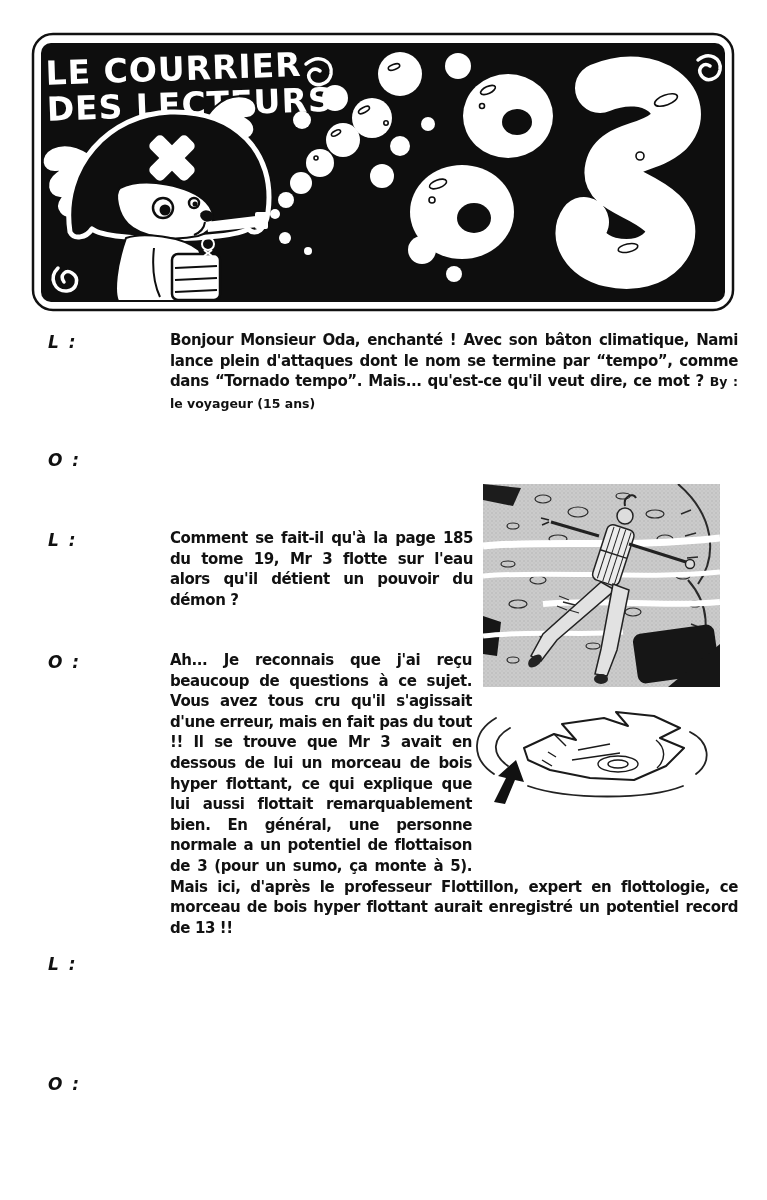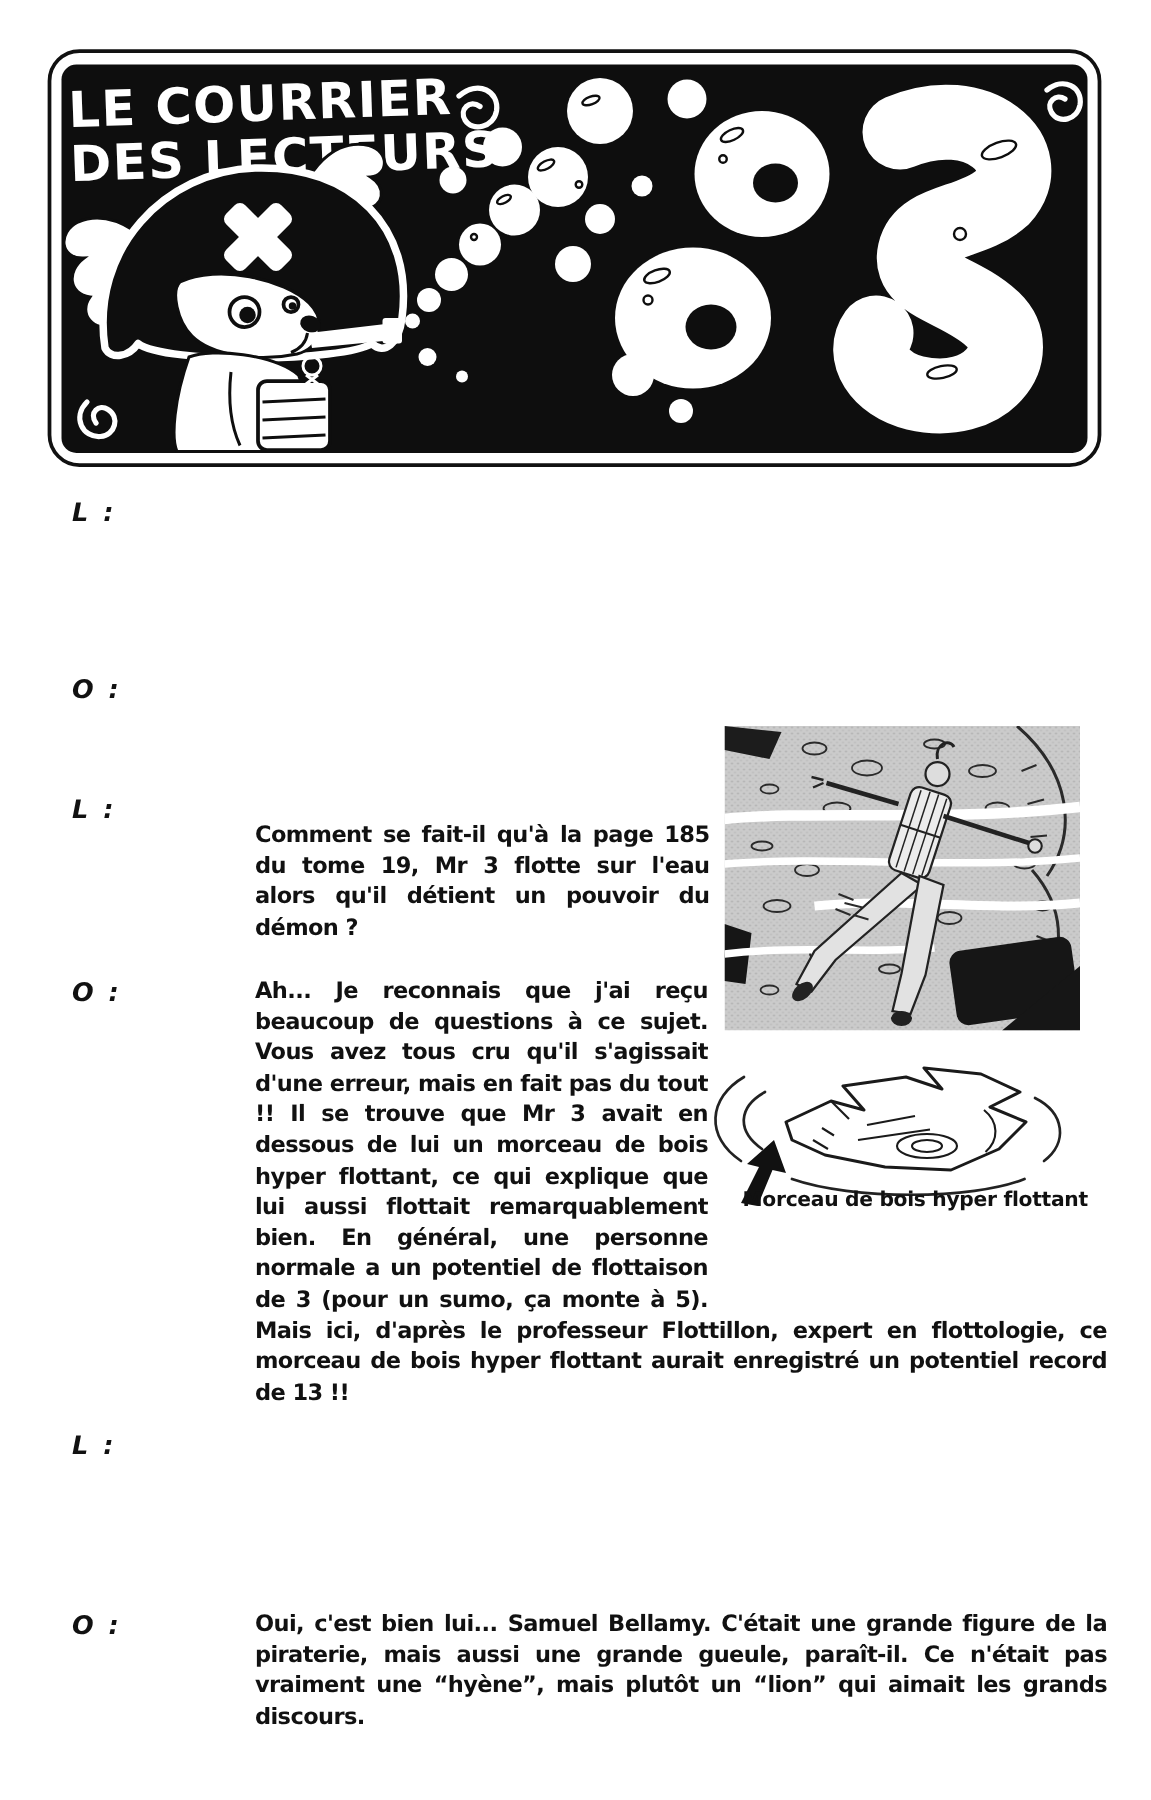--- a/index.html
+++ b/index.html
@@ -18,21 +18,21 @@
     font-size:17px;letter-spacing:2px;
   }
   .qtext{
     margin:0 0 0 122px;font-weight:bold;font-size:15px;line-height:20.6px;
     text-align:justify;letter-spacing:-0.4px;
   }
   .byline{font-size:12.5px;letter-spacing:0;}
   .b1{top:330px;}
   .b2{top:448px;}
   .b3{top:528px;}
-  .b3 .qtext{width:303px;margin-left:122px;text-align:justify;margin-top:18px;}
+  .b3 .qtext{width:303px;margin-left:122px;text-align:justify;}
   .b4{top:650px;}
   .b5{top:952px;}
   .b6{top:1072px;}
   .wrap-spacer{float:right;width:266px;height:206px;}
 
   .fig{position:absolute;}
   .fig-mr3{left:483px;top:484px;}
   .fig-wood{left:458px;top:690px;}
   .wood-caption{
     position:absolute;left:495px;top:792px;font-weight:bold;font-size:13.5px;
@@ -142,20 +142,21 @@
         <path d="M570 62 C622 40 664 78 638 106 C618 124 585 120 580 142 C575 164 610 166 632 187 C655 209 628 247 580 236 C556 230 544 210 554 196" fill="none" stroke="#fff" stroke-width="50" stroke-linecap="round"></path>
         <ellipse cx="636" cy="74" rx="12" ry="5" fill="none" stroke="#0e0e0e" stroke-width="1.6" transform="rotate(-20 636 74)"></ellipse>
         <circle cx="610" cy="130" r="4" fill="none" stroke="#0e0e0e" stroke-width="1.6"></circle>
         <ellipse cx="598" cy="222" rx="10" ry="4" fill="none" stroke="#0e0e0e" stroke-width="1.6" transform="rotate(-12 598 222)"></ellipse>
       </g>
     </svg>
   </div>
 
   <section class="qa b1">
     <span class="speaker">L :</span>
+    <p class="qtext"><span>Bonjour Monsieur Oda, enchanté ! Avec son bâton climatique, Nami lance plein d'attaques dont le nom se termine par “tempo”, comme dans “Tornado tempo”. Mais... qu'est-ce qu'il veut dire, ce mot ?</span> <span class="byline">By : le voyageur (15 ans)</span></p>
   </section>
 
   <section class="qa b2">
     <span class="speaker">O :</span>
   </section>
 
   <section class="qa b3">
     <span class="speaker">L :</span>
     <p class="qtext">Comment se fait-il qu'à la page 185 du tome 19, Mr 3 flotte sur l'eau alors qu'il détient un pouvoir du démon ?</p>
   </section>
@@ -164,21 +165,20 @@
     <span class="speaker">O :</span>
     <p class="qtext"><span class="wrap-spacer"></span><span>Ah... Je reconnais que j'ai reçu beaucoup de questions à ce sujet. Vous avez tous cru qu'il s'agissait d'une erreur, mais en fait pas du tout !! Il se trouve que Mr 3 avait en dessous de lui un morceau de bois hyper flottant, ce qui explique que lui aussi flottait remarquablement bien. En général, une personne normale a un potentiel de flottaison de 3 (pour un sumo, ça monte à 5). Mais ici, d'après le professeur Flottillon, expert en flottologie, ce morceau de bois hyper flottant aurait enregistré un potentiel record de 13 !!</span></p>
   </section>
 
   <section class="qa b5">
     <span class="speaker">L :</span>
   </section>
 
   <section class="qa b6">
     <span class="speaker">O :</span>
-    <p class="qtext">Oui, c'est bien lui... Samuel Bellamy. C'était une grande figure de la piraterie, mais aussi une grande gueule, paraît-il. Ce n'était pas vraiment une “hyène”, mais plutôt un “lion” qui aimait les grands discours.</p>
   </section>
 
   <figure class="fig fig-mr3" style="margin:0">
     <svg width="237" height="203" viewBox="0 0 237 203">
       <defs>
         <pattern id="tone" width="4" height="4" patternUnits="userSpaceOnUse">
           <rect width="4" height="4" fill="#cbcbcb"></rect>
           <circle cx="1" cy="1" r="0.7" fill="#b0b0b0"></circle>
           <circle cx="3" cy="3" r="0.7" fill="#bdbdbd"></circle>
         </pattern>
@@ -263,15 +263,14 @@
         <path d="M114 70 L162 63"></path>
         <ellipse cx="160" cy="74" rx="20" ry="8"></ellipse>
         <ellipse cx="160" cy="74" rx="10" ry="4"></ellipse>
         <path d="M198 50 C208 58 208 70 199 78"></path>
         <path d="M84 70 l10 6 M90 62 l8 5"></path>
       </g>
       <path d="M36 112 L48 88 L40 86 L58 70 L66 92 L57 90 L47 114 Z" fill="#111"></path>
     </svg>
   </figure>
 
-  <div class="wood-caption">Morceau de bois hyper flottant</div>
 
 </div>
 
 </body></html>

